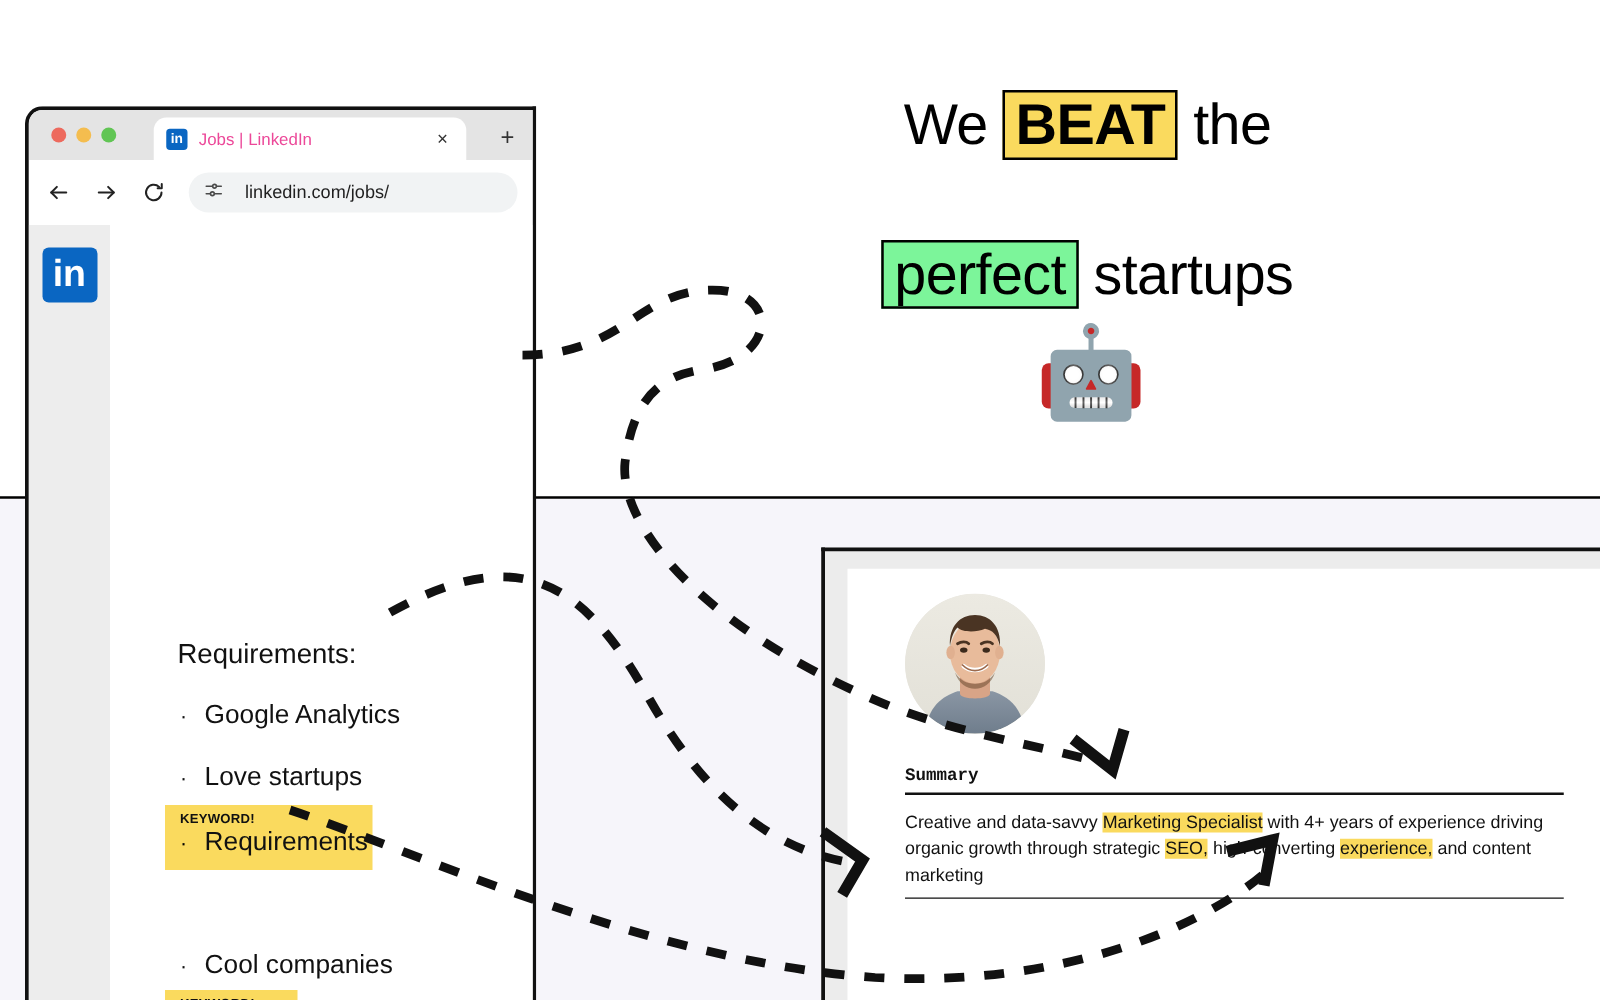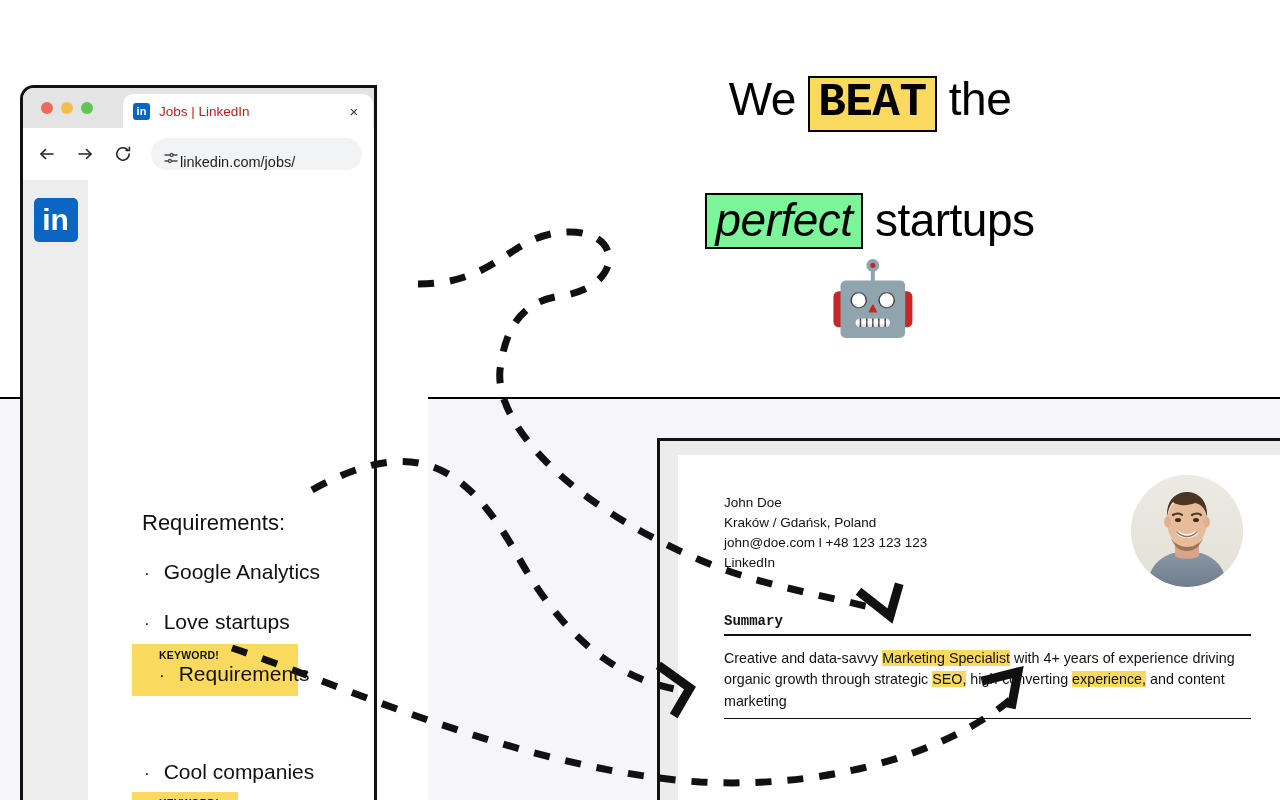--- a/index.html
+++ b/index.html
@@ -23,21 +23,21 @@
     position: absolute;
     height: 2px; background: #000;
   }
   #hline-left  { left: 0;   top: 397px; width: 22px; }
   #hline-right { left: 428px; top: 397px; width: 852px; }
 
   
   #browser {
     position: absolute;
     left: 20px; top: 85px;
-    width: 357px; height: 715px;
+    width: 409px; height: 715px;
     border: 3px solid #111;
     border-bottom: none;
     border-top-left-radius: 14px;
     border-top-right-radius: 0px;
     background: #ffffff;
     overflow: hidden;
   }
   #tabstrip {
     position: relative;
     height: 40px;
@@ -65,21 +65,21 @@
   }
   .li-favicon {
     width: 17px; height: 17px; border-radius: 3px;
     background: #0a66c2;
     color: #fff;
     font-size: 11px; font-weight: bold;
     display: flex; align-items: center; justify-content: center;
     line-height: 1;
     flex: 0 0 auto;
   }
-  #tab-title { font-size: 13.5px; color: #b91c1c; white-space: nowrap; flex: 1 1 auto; }
+  #tab-title { font-size: 13.5px; color: #ec4899; white-space: nowrap; flex: 1 1 auto; }
   #tab-close {
     width: 18px; height: 18px; flex: 0 0 auto;
     display: flex; align-items: center; justify-content: center;
     color: #333; font-size: 15px; line-height: 1;
   }
   #tab-new {
     position: absolute; left: 372px; bottom: 7px;
     width: 22px; height: 22px;
     display: flex; align-items: center; justify-content: center;
     color: #333; font-size: 19px; line-height: 1;
@@ -92,22 +92,22 @@
   }
   .nav-btn {
     width: 24px; height: 24px; flex: 0 0 auto;
     display: flex; align-items: center; justify-content: center;
     color: #222;
   }
   #omnibox {
     flex: 1 1 auto; height: 32px;
     background: #f1f3f4;
     border-radius: 16px;
-    display: flex; align-items: flex-end;
-    padding: 0 12px; gap: 1px;
+    display: flex; align-items: center;
+    padding: 0 12px; gap: 17px;
     margin-left: 2px;
   }
   #omnibox-url { font-size: 14.5px; color: #1f1f1f; white-space: nowrap; }
 
   #page-body {
     position: relative;
     height: 623px;
     background: #ffffff;
     display: flex;
   }
@@ -148,21 +148,21 @@
     font-size: 21px; color: #111;
     display: flex; align-items: baseline; gap: 14px;
   }
   .job-bullet .bullet-dot { font-size: 17px; line-height: 1; }
   #b-ga      { top: 380px; }
   #b-startups{ top: 430px; }
   #b-cool    { top: 580px; }
 
   .kw-box {
     position: absolute;
-    padding: 5px 12px 10px 27px;
+    padding: 5px 12px 10px 12px;
   }
   .kw-kicker { font-size: 10.5px; font-weight: bold; color: #111; letter-spacing: .2px; }
   .kw-row { display: flex; align-items: baseline; gap: 14px; margin-top: 1px; }
   .kw-row .bullet-dot { font-size: 17px; line-height: 1; }
   .kw-text { font-size: 21px; color: #111; }
   #kw-copywriting { left: 44px; top: 464px; width: 166px; }
   #kw-seo         { left: 44px; top: 612px; width: 106px; }
 
   
   #headline {
@@ -174,27 +174,25 @@
     line-height: 1.30;
     letter-spacing: -0.5px;
   }
   .mark-beat {
     background: #fada5e;
     border: 2.5px solid #000;
     padding: 0 8px;
     font-weight: bold;
     display: inline-block;
     line-height: 1.12;
-    font-family: Liberation Mono, monospace;
   }
   .mark-perfect {
     background: #7cf59a;
     border: 2.5px solid #000;
     padding: 0 8px;
-    font-style: italic;
     display: inline-block;
     line-height: 1.12;
   }
 
   #robot-emoji {
     position: absolute;
     left: 828px; top: 262px;
     font-size: 72px; line-height: 1;
   }
 
@@ -355,26 +353,20 @@
         </div>
 
       </div>
     </div>
   </div>
 
   <div id="resume-frame">
     <div id="resume-doc">
 
       <div id="resume-head">
-        <div id="resume-contact">
-          <div>John Doe</div>
-          <div>Kraków / Gdańsk, Poland</div>
-          <div>john@doe.com l +48 123 123 123</div>
-          <div>LinkedIn</div>
-        </div>
 
         <div id="avatar">
           <svg viewBox="0 0 112 112">
             <defs>
               <clipPath id="cc">
                   <circle cx="56" cy="56" r="56"></circle>
                 </clipPath>
               <linearGradient id="bgg" x1="0" y1="0" x2="0" y2="1">
                 <stop offset="0" stop-color="#eceae2"></stop>
                   <stop offset="1" stop-color="#e2e0d7"></stop>

